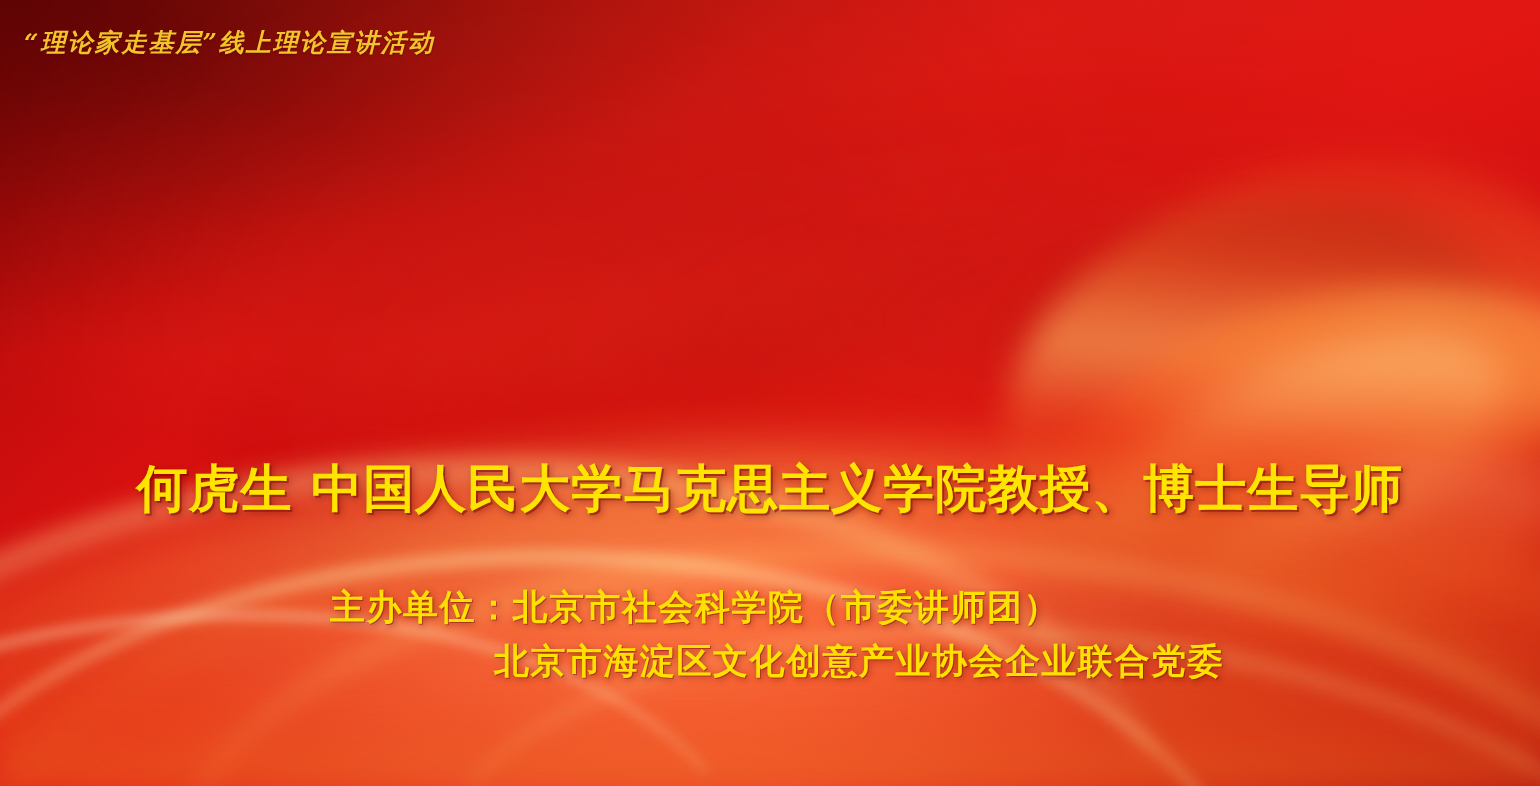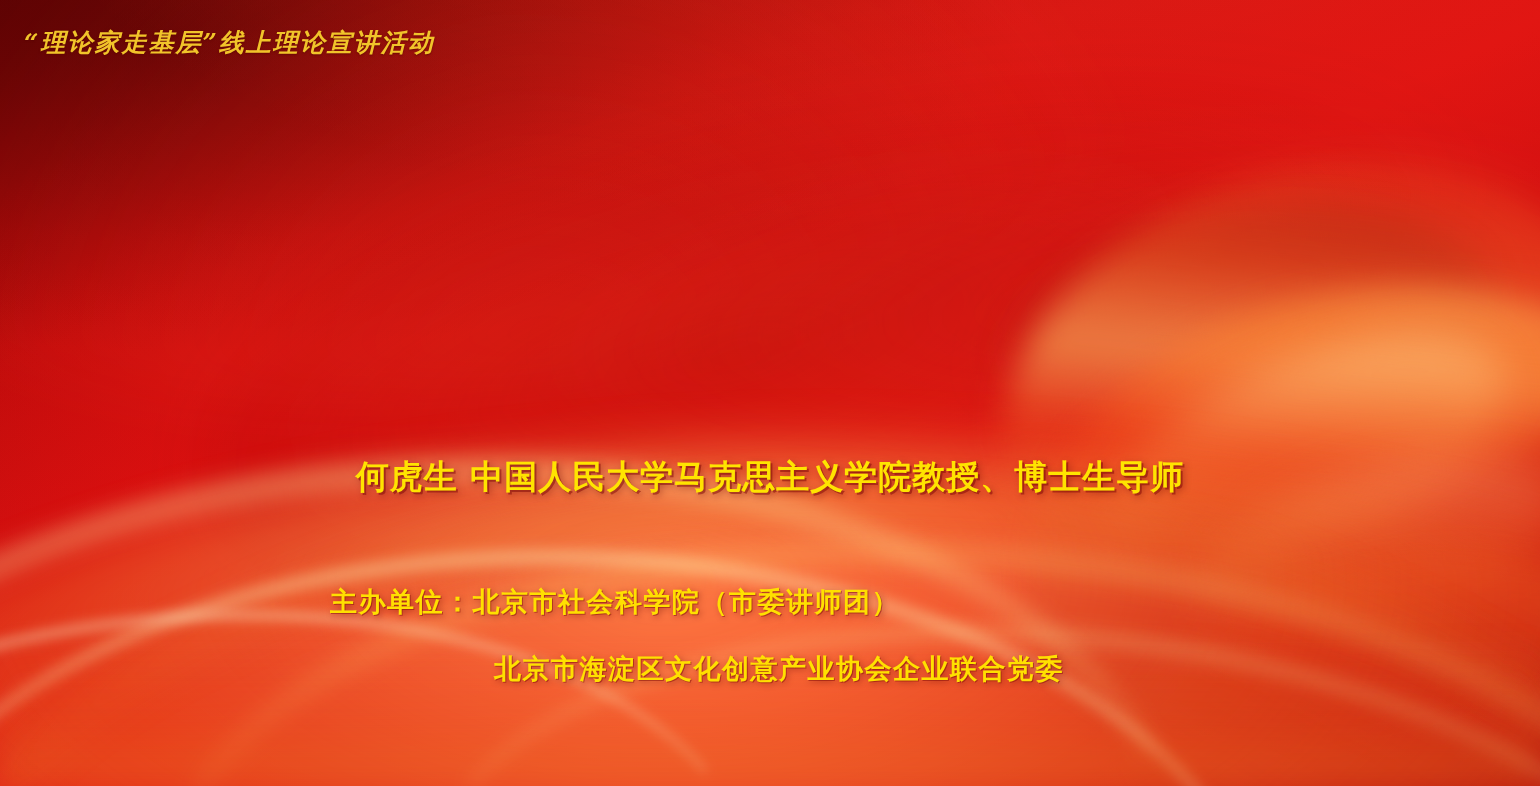--- a/index.html
+++ b/index.html
@@ -284,57 +284,56 @@
     line-height: 1.08;
   }
 
   #speaker-line {
     position: absolute;
     left: 0;
     right: 0;
     top: 455px;
     text-align: center;
     font-family: "DejaVu Serif", "Liberation Serif", serif;
-    font-size: 33px;
+    font-size: 51px;
     font-weight: 700;
     letter-spacing: 1px;
     color: #ffe400;
     text-shadow:
        2px 2px 0 rgba(125, 6, 6, 0.5),
        3px 3px 7px rgba(90, 3, 3, 0.42);
     white-space: nowrap;
   }
 
   #organizers {
     position: absolute;
     left: 0;
     right: 0;
     top: 586px;
     display: flex;
     flex-direction: column;
     align-items: flex-start;
     padding-left: 330px;
     box-sizing: border-box;
     font-family: "DejaVu Serif", "Liberation Serif", serif;
-    font-size: 27px;
+    font-size: 35px;
     font-weight: 700;
     letter-spacing: 1.5px;
     color: #ffe000;
     text-shadow:
        1px 1px 0 rgba(125, 6, 6, 0.46),
        2px 2px 6px rgba(90, 3, 3, 0.40);
   }
   .org-line {
     white-space: nowrap;
     margin-bottom: 11px;
     line-height: 1.22;
   }
   .org-line.indented {
     padding-left: 164px;
-    margin-top: 23px;
   }
 </style>
 </head>
 <body>
 
 <div id="poster">
 
   <div class="bg-layer bg-base"></div>
   <div class="bg-layer fold-a"></div>
   <div class="bg-layer fold-b"></div>

